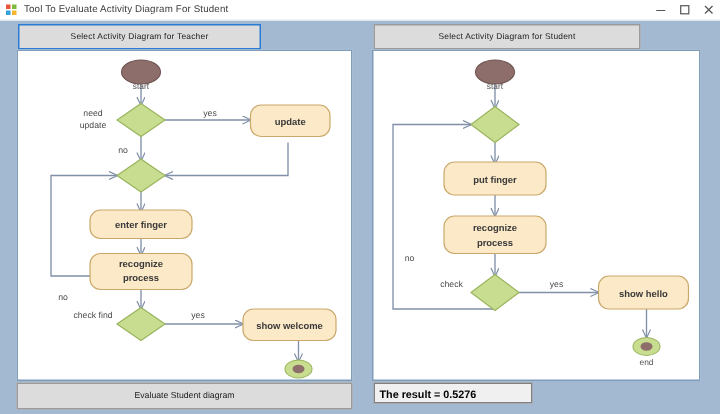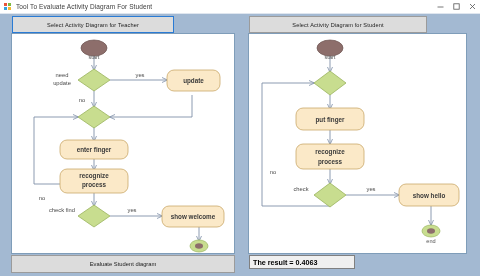--- a/index.html
+++ b/index.html
@@ -200,15 +200,15 @@
       <ellipse class="endinner" cx="182" cy="197" rx="4" ry="2.8"></ellipse>
       <text class="endlabel" x="182" y="209">end</text>
 
       <text class="elabel" x="24" y="140">no</text>
       <text class="elabel" x="52" y="157">check</text>
       <text class="elabel" x="122" y="157">yes</text>
     </svg>
   </div>
 
   <div id="eval-btn">Evaluate Student diagram</div>
-  <div id="result-box">The result = 0.4063</div>
+  <div id="result-box">The result = 0.5276</div>
 
 </div>
 
 </body></html>

